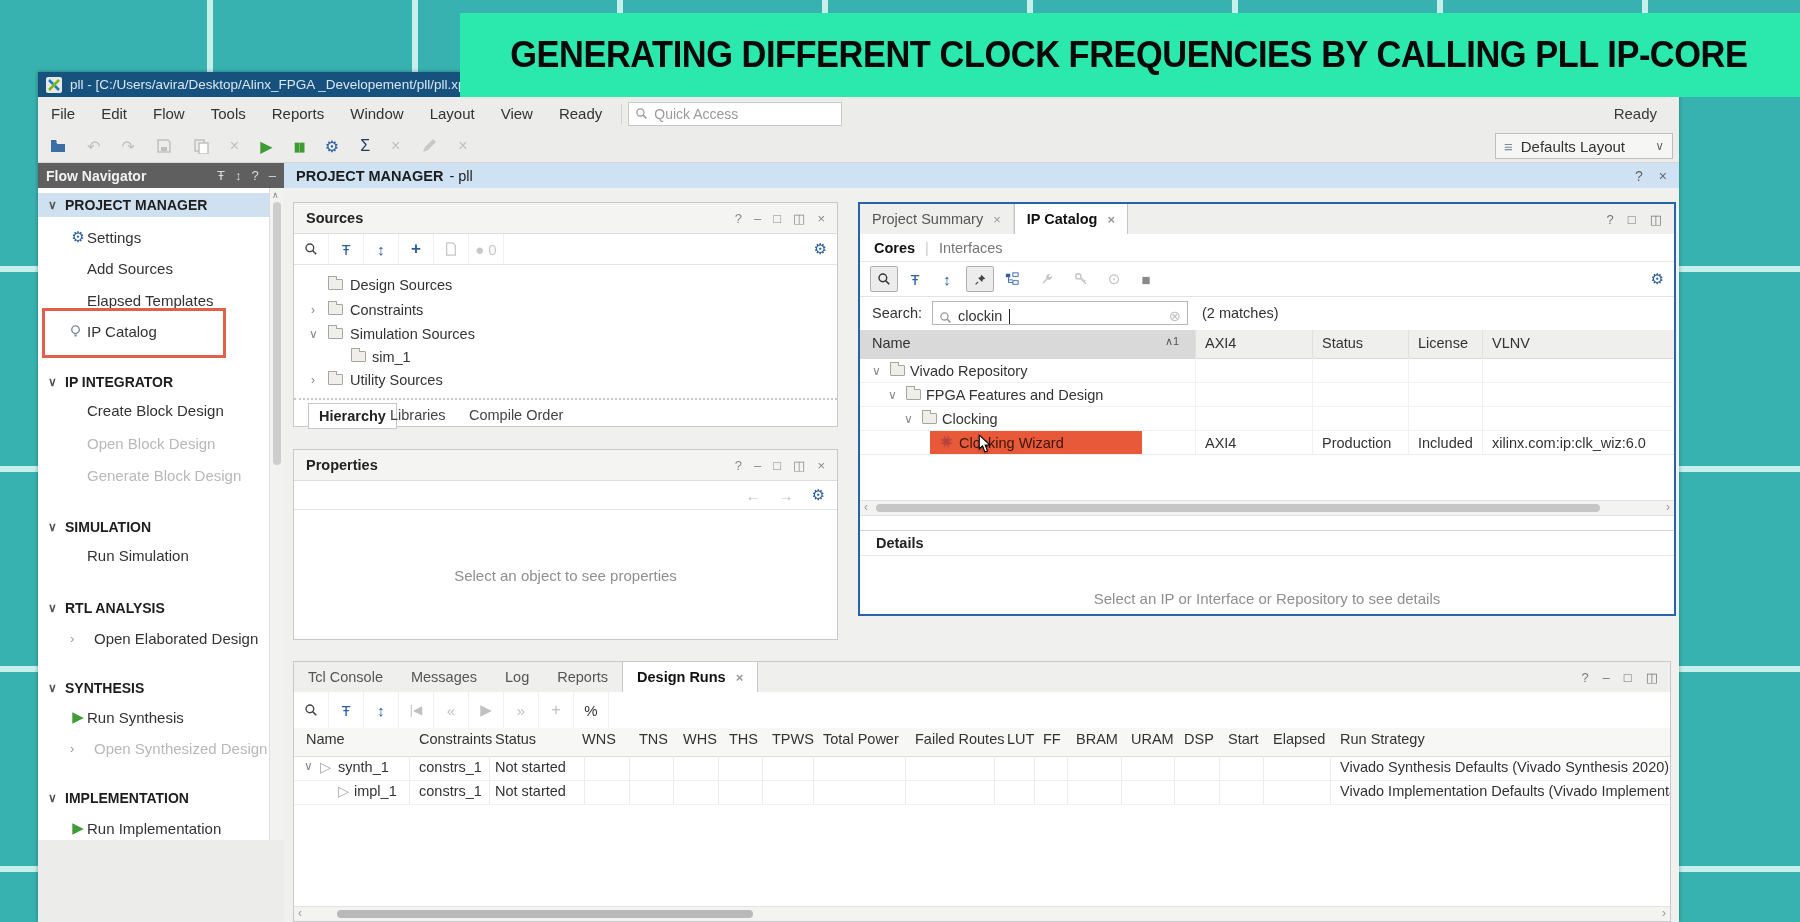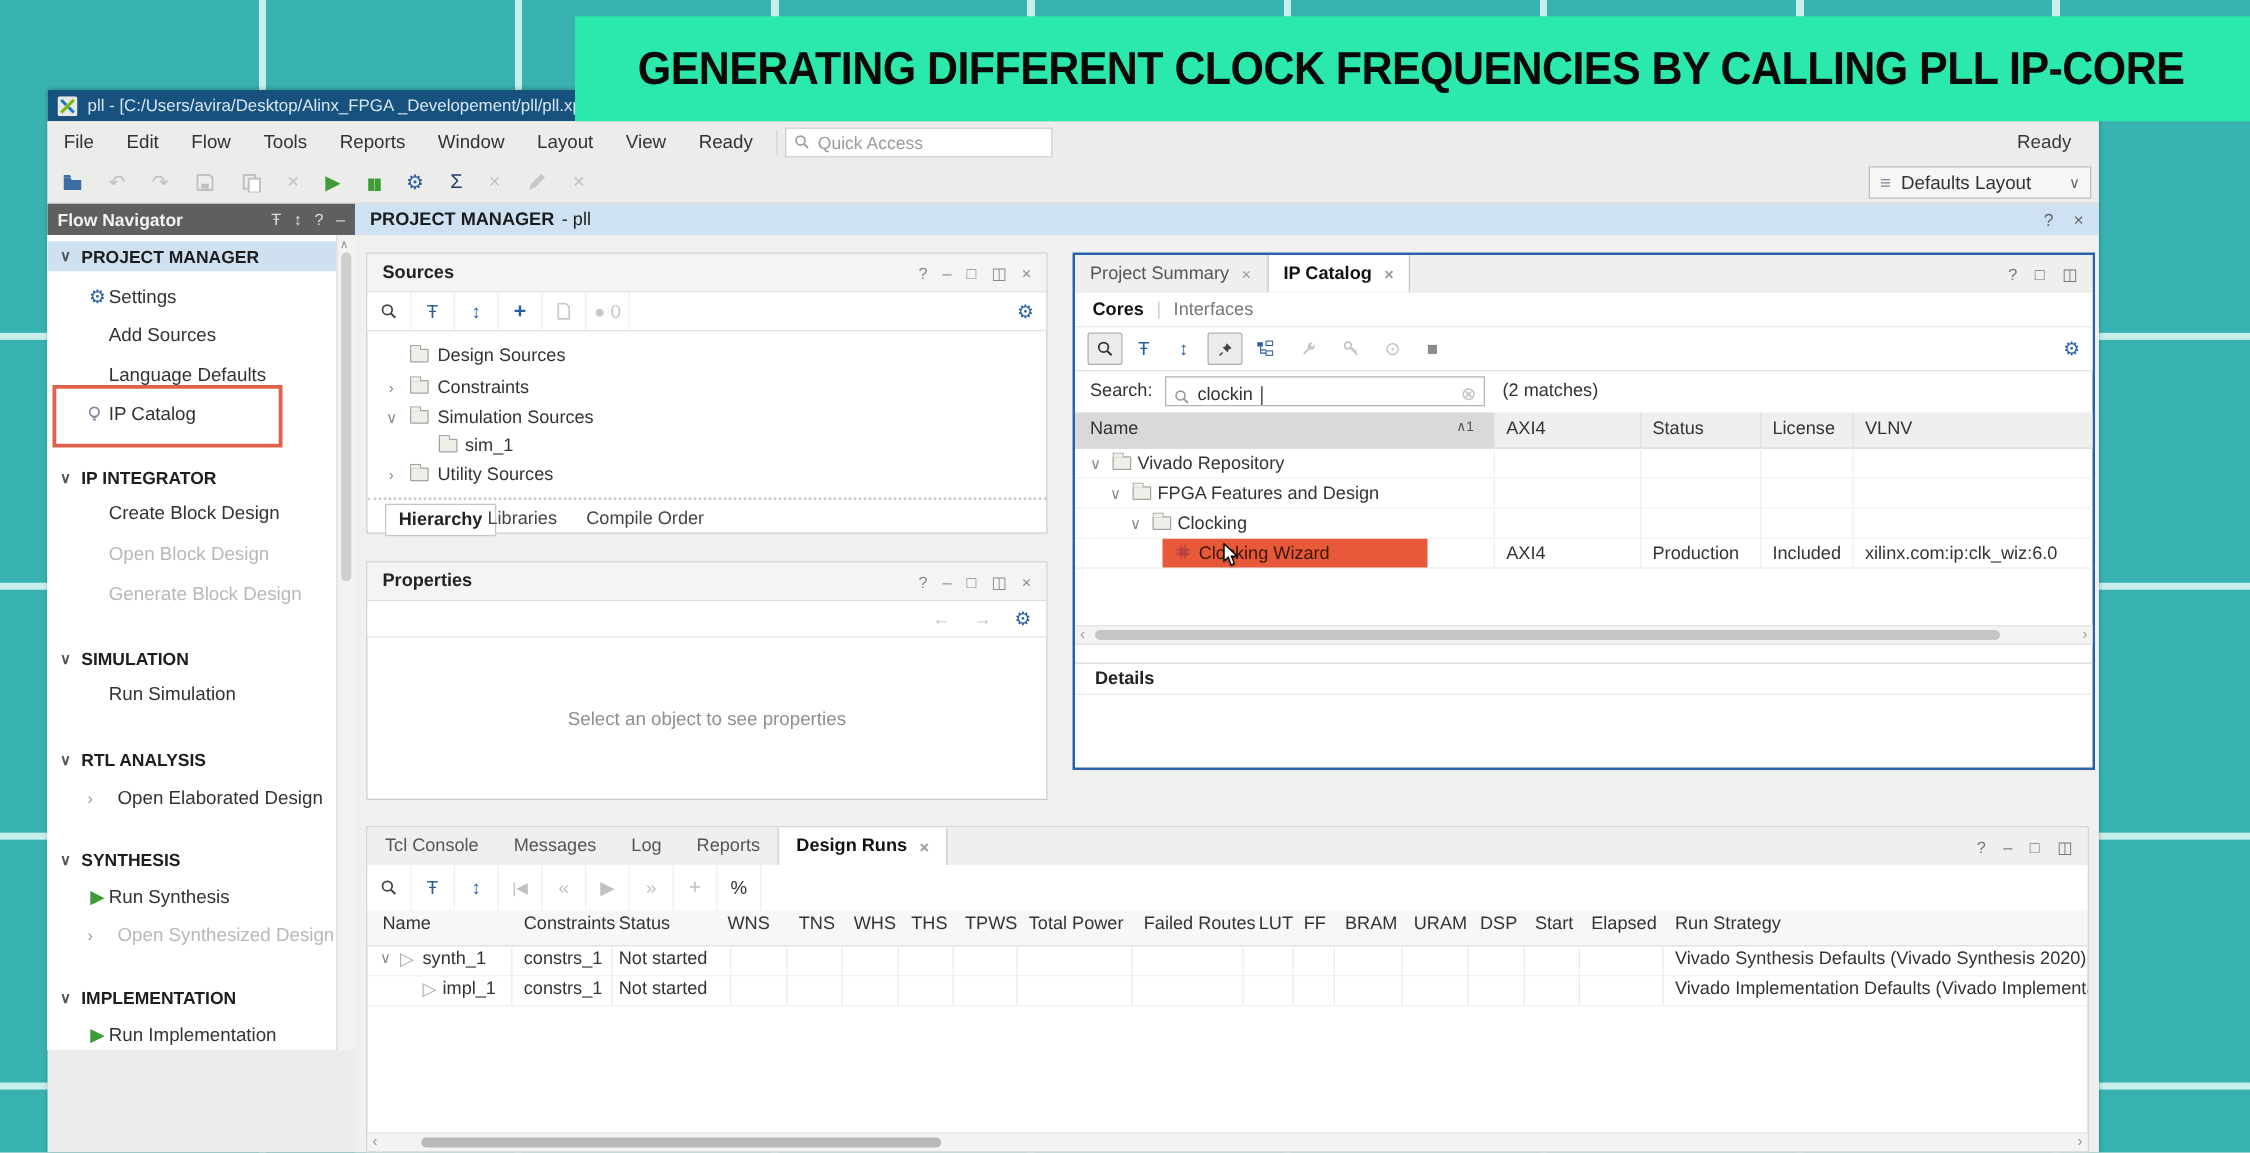--- a/index.html
+++ b/index.html
@@ -249,21 +249,21 @@
         <span class="lbl">PROJECT MANAGER</span>
       </div>
       <div class="fnav-row fnav-item" style="top:37px">
         <span class="iic" style="color:#2a5fa5">⚙</span>
         <span class="lbl">Settings</span>
       </div>
       <div class="fnav-row fnav-item" style="top:68px">
         <span class="lbl">Add Sources</span>
       </div>
       <div class="fnav-row fnav-item" style="top:100px">
-        <span class="lbl">Language Defaults</span>
+        <span class="lbl">Elapsed Templates</span>
       </div>
       <div id="ipcat-annot"></div>
       <div class="fnav-row fnav-item" style="top:131px">
         <svg class="ic iic" style="left:30px;width:15px;height:15px;color:#7d8a99;position:absolute">
             <use href="#i-bulb"></use>
           </svg>
         <span class="lbl">IP Catalog</span>
       </div>
 
       <div class="fnav-row fnav-sec" style="top:182px">
@@ -546,20 +546,23 @@
           <use href="#i-arrow-cursor"></use>
         </svg>
     </div>
     <div class="hscroll" style="left:0;top:296px;width:100%">
       <span class="a" style="left:4px">‹</span>
       <span class="th" style="left:16px;width:724px"></span>
       <span class="a" style="right:4px">›</span>
     </div>
     <div class="dethead" style="top:326px">
       <span>Details</span>
+    </div>
+    <div style="position:absolute;left:0;top:352px;width:100%;height:85px;display:flex;align-items:center;justify-content:center">
+      <span class="emptymsg">Select an IP or Interface or Repository to see details</span>
     </div>
   </div>
 
   <div class="panel" style="left:255px;top:589px;width:1378px;height:261px">
     <div class="btabbar">
       <span class="btab">
           <span>Tcl Console</span>
         </span>
       <span class="btab">
           <span>Messages</span>

